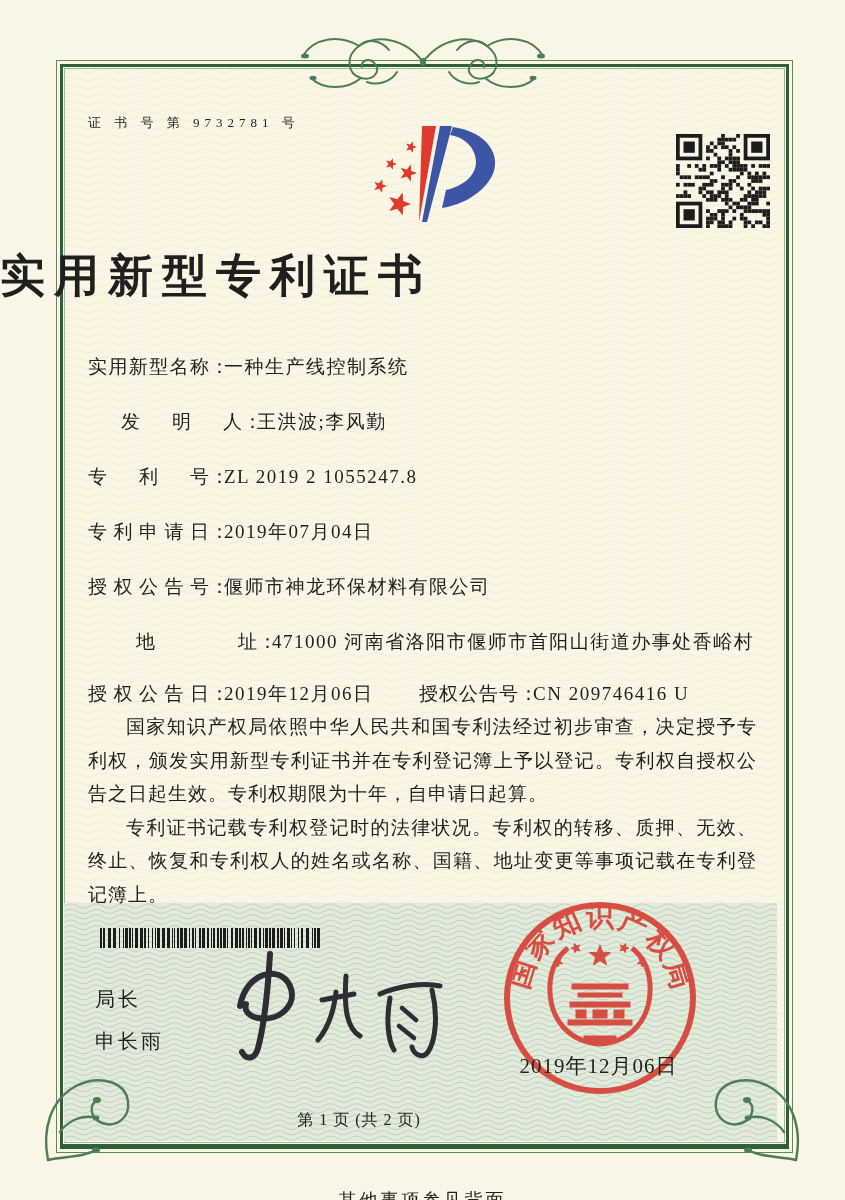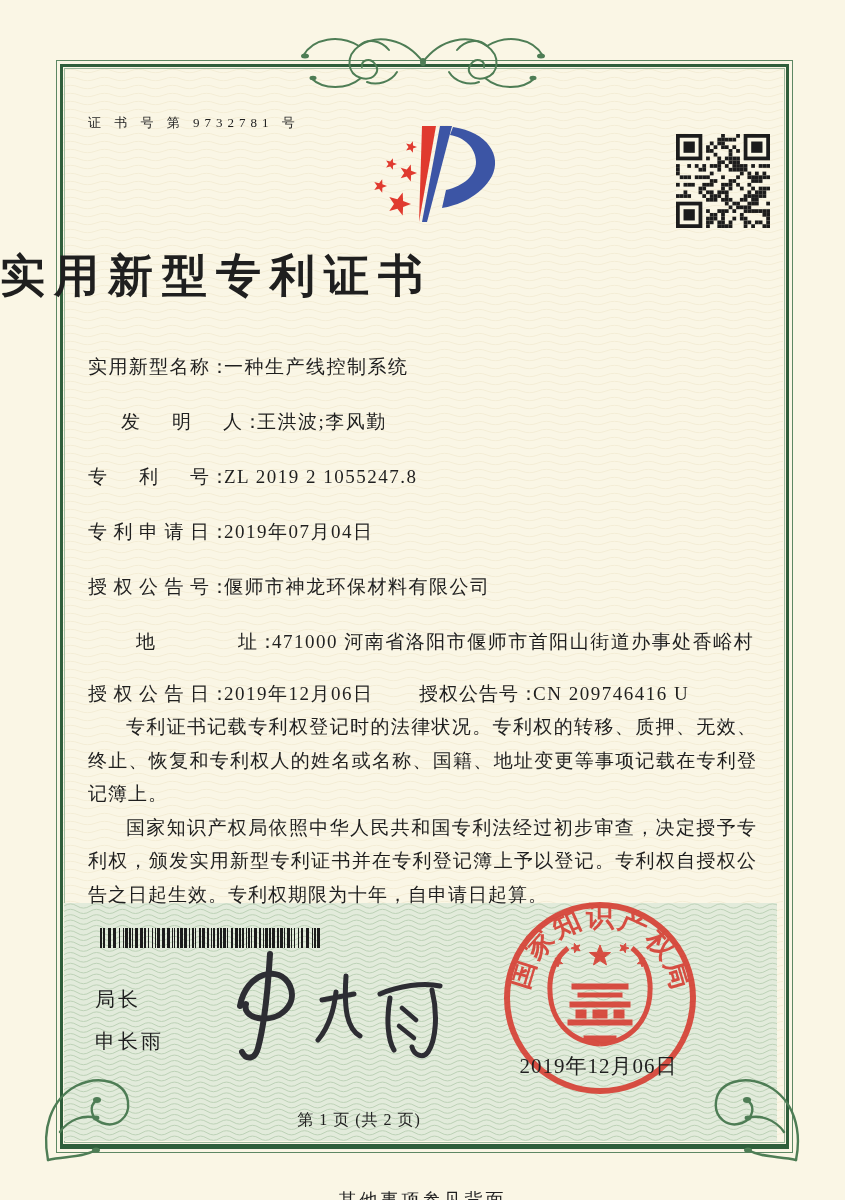--- a/index.html
+++ b/index.html
@@ -530,22 +530,22 @@
 </div>
 
 <div class="abs field" style="top:681px;">
   <span class="flabel">授权公告日</span><span class="fcolon">：</span><span class="fvalue">2019年12月06日</span>
 </div>
 <div class="abs field grant-right" style="top:681px;">
   <span>授权公告号</span><span class="fcolon">：</span><span class="fvalue">CN 209746416 U</span>
 </div>
 
 <div class="abs paras">
+  <p>国家知识产权局依照中华人民共和国专利法经过初步审查，决定授予专利权，颁发实用新型专利证书并在专利登记簿上予以登记。专利权自授权公告之日起生效。专利权期限为十年，自申请日起算。</p>
   <p>专利证书记载专利权登记时的法律状况。专利权的转移、质押、无效、终止、恢复和专利权人的姓名或名称、国籍、地址变更等事项记载在专利登记簿上。</p>
-  <p>国家知识产权局依照中华人民共和国专利法经过初步审查，决定授予专利权，颁发实用新型专利证书并在专利登记簿上予以登记。专利权自授权公告之日起生效。专利权期限为十年，自申请日起算。</p>
 </div>
 
 <svg class="abs barcode" width="222" height="20" id="barcode-svg">
     <rect x="0" y="0" width="2" height="20" fill="#1c1c1c"></rect>
     <rect x="3" y="0" width="2" height="20" fill="#1c1c1c"></rect>
     <rect x="8" y="0" width="3" height="20" fill="#1c1c1c"></rect>
     <rect x="13" y="0" width="3" height="20" fill="#1c1c1c"></rect>
     <rect x="19" y="0" width="1" height="20" fill="#1c1c1c"></rect>
     <rect x="23" y="0" width="1" height="20" fill="#1c1c1c"></rect>
     <rect x="25" y="0" width="3" height="20" fill="#1c1c1c"></rect>

